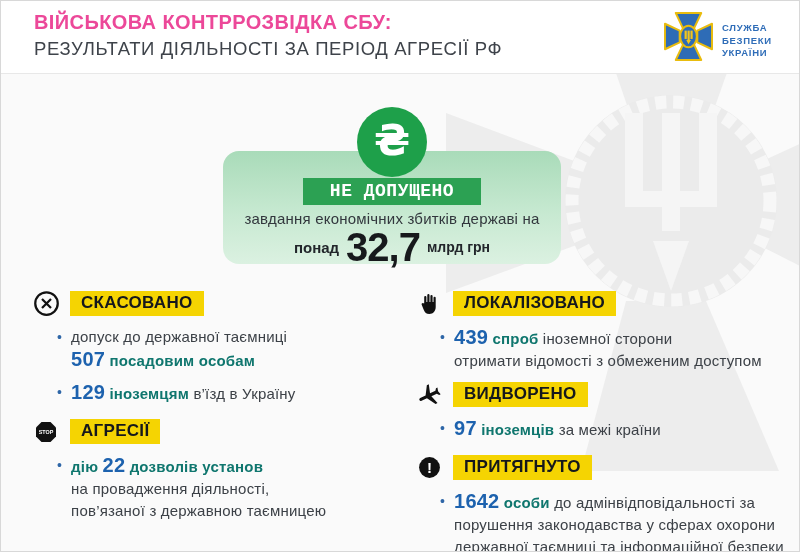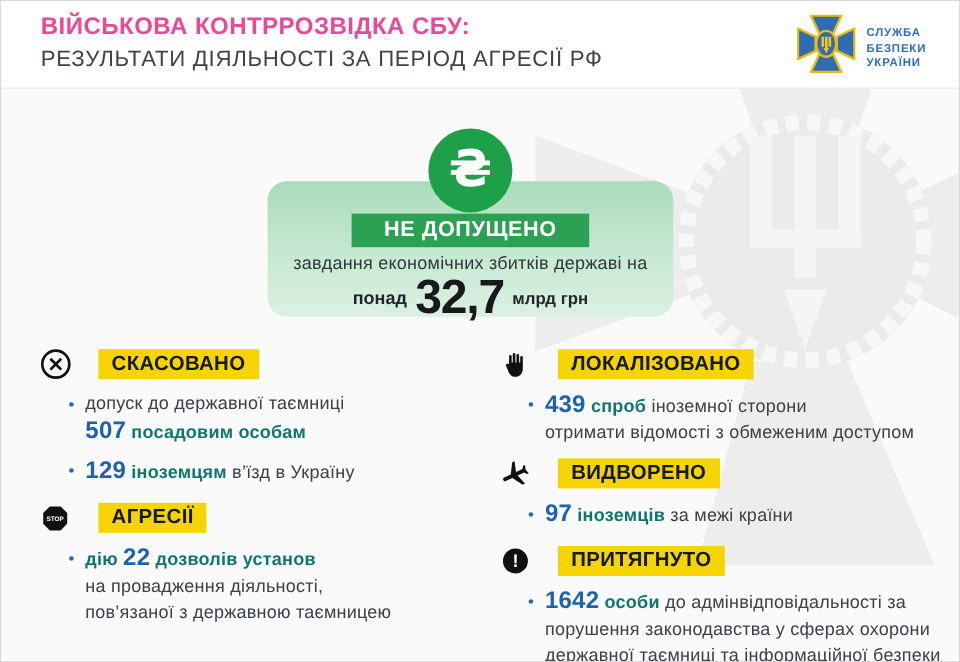--- a/index.html
+++ b/index.html
@@ -31,32 +31,32 @@
   }
   .hero-circle span { color:#fff; font-size:42px; font-weight:700;
     font-family:"DejaVu Sans","Liberation Sans",sans-serif; margin-top:-3px; }
   .hero-card {
     position:absolute; left:222px; top:150px; width:338px; height:113px; z-index:2;
     border-radius:16px; background:linear-gradient(180deg,#a9dbb9 0%,#c7e9d1 55%,#dbf1e1 100%);
     text-align:center;
   }
   .hero-badge {
     display:inline-block; margin-top:27px; background:#2ca153; color:#fff;
-    font-size:18px; font-weight:800; letter-spacing:.5px; padding:3px 27px 4px;
+    font-size:18px; font-weight:800; letter-spacing:.5px; padding:3px 27px 4px;font-family:Liberation Mono, monospace;
   }
   .hero-desc { margin-top:5px; font-size:15px; color:#32373d; letter-spacing:.2px; }
   .hero-amount { display:flex; align-items:center; justify-content:center; margin-top:1px; }
   .amt-prefix { font-size:15px; font-weight:800; color:#22262b; }
   .amt-value  { font-size:40px; font-weight:800; color:#17191c; line-height:.95; margin:0 7px; letter-spacing:-1px; }
   .amt-unit   { font-size:14px; font-weight:800; color:#22262b; }
   
   .col { position:absolute; z-index:2; }
   .col-left  { left:30px;  top:289px; width:372px; }
   .col-right { left:413px; top:289px; width:380px; }
-  .sec-head { display:flex; align-items:center; gap:21px; height:27px; }
+  .sec-head { display:flex; align-items:center; gap:9px; height:27px; }
   .sec-icon { width:30px; display:flex; align-items:center; justify-content:center; }
   .sec-label { display:inline-block; background:#f5d402; color:#15181c;
     font-size:17px; font-weight:800; letter-spacing:.3px; padding:2px 11px 3px; }
   .sec-body { margin:9px 0 0 26px; display:flex; gap:9px; font-size:15px; color:#3c4147;
     line-height:22px; letter-spacing:.2px; }
   .dot { color:#2e66a7; font-size:14px; }
   .num { color:#1d62ae; font-weight:800; font-size:20px; }
   .nlabel { color:#0f766e; font-weight:800; font-size:15px; }
   .mb-a { margin-bottom:9px; }
   .mb-b { margin-bottom:13px; }

